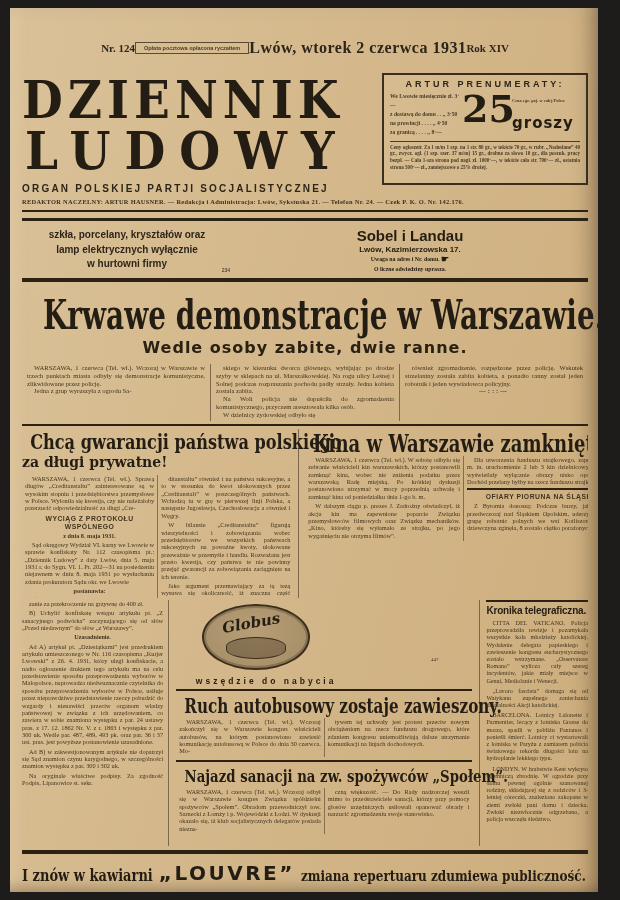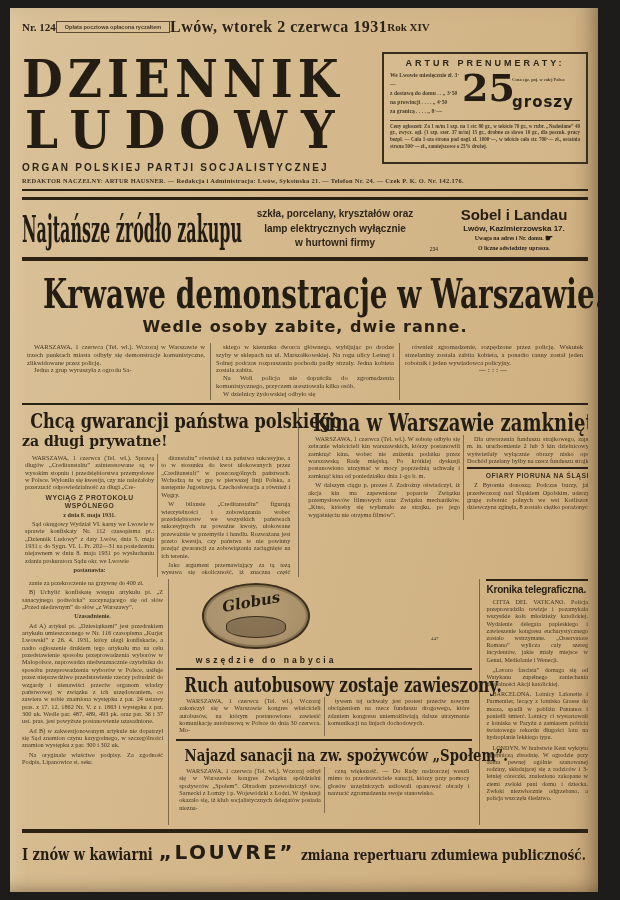--- a/index.html
+++ b/index.html
@@ -5,21 +5,21 @@
   html,body{margin:0;padding:0;}
   body{width:620px;height:900px;background:#1d1c1a;position:relative;overflow:hidden;}
   .paper{
     position:absolute;left:10px;top:8px;width:588px;height:884px;
     box-sizing:border-box;padding:10px 10px 0 12px;
     background:linear-gradient(105deg,#dac198 0%,#d4b88b 45%,#cdad7d 100%);
     box-shadow:inset -16px 0 22px -12px rgba(40,25,10,.45), inset 0 -12px 16px -10px rgba(40,25,10,.3), inset 10px 6px 18px -12px rgba(255,245,220,.5);
     color:#41351f;font-family:"Liberation Serif",serif;overflow:hidden;
   }
   
-  .topbar{display:flex;align-items:center;justify-content:flex-start;font-weight:bold;font-size:11px;color:#2e251a;}
+  .topbar{display:flex;align-items:center;justify-content:center;font-weight:bold;font-size:11px;color:#2e251a;margin-top:21px;}
   .permit-box{border:1px solid #5a4a34;font-family:"Liberation Sans",sans-serif;font-size:5.5px;font-weight:bold;padding:2px 8px;color:#4a3b28;}
   .dateline{font-size:16px;letter-spacing:.5px;}
   
   .masthead{display:flex;margin-top:16px;gap:10px;}
   .mast-left{width:350px;flex:none;}
   .title{font-family:"DejaVu Serif",serif;font-weight:bold;color:#241d13;line-height:1;white-space:nowrap;}
   .title.l1{font-size:47px;letter-spacing:5px;transform:scaleY(1.12);transform-origin:left top;}
   .title.l2{font-size:47px;letter-spacing:14px;margin-left:3px;margin-top:4px;transform:scaleY(1.12);transform-origin:left top;}
   .subtitle{margin-top:12px;font-family:"Liberation Sans",sans-serif;font-weight:bold;font-size:10px;letter-spacing:2.2px;color:#2e251a;white-space:nowrap;}
   .editor-line{margin-top:4px;font-size:6.4px;font-weight:bold;letter-spacing:.3px;color:#3c3120;white-space:nowrap;}
@@ -134,23 +134,20 @@
           <span class="pb-unit">groszy</span>
         </div>
       </div>
       <div class="pb-rates">Ceny ogłoszeń: Za 1 m/m 1 szp. na 1 str. 80 gr., w tekście 70 gr., w rubr. „Nadesłane” 40 gr., zwycz. ogł. (1 szp. szer. 37 m/m) 15 gr., drobne za słowo 10 gr., dla poszuk. pracy bezpł. — Cała 1-sza strona pod nagł. zł. 1000·—, w tekście cała str. 700·— zł., ostatnia strona 500·— zł., zamiejscowe o 25% drożej.</div>
     </div>
   </div>
   <div class="editor-line">REDAKTOR NACZELNY: ARTUR HAUSNER. — Redakcja i Administracja: Lwów, Sykstuska 21. — Telefon Nr. 24. — Czek P. K. O. Nr. 142.176.</div>
   <div class="rule-double"></div>
 
   <div class="top-ad">
-    <div class="ad-lead">
-        <span>Najtańsze źródło zakupu</span>
-      </div>
     <div class="ad-mid">
       <div>szkła, porcelany, kryształów oraz</div>
       <div>lamp elektrycznych wyłącznie</div>
       <div>w hurtowni firmy</div>
       <span class="ad-no">234</span>
     </div>
     <div class="ad-firm">
       <div class="firm">Sobel i Landau</div>
       <div class="addr">Lwów, Kazimierzowska 17.</div>
       <div class="note"><span>Uwaga na adres i Nr. domu.</span> <span class="hand">☛</span></div>

